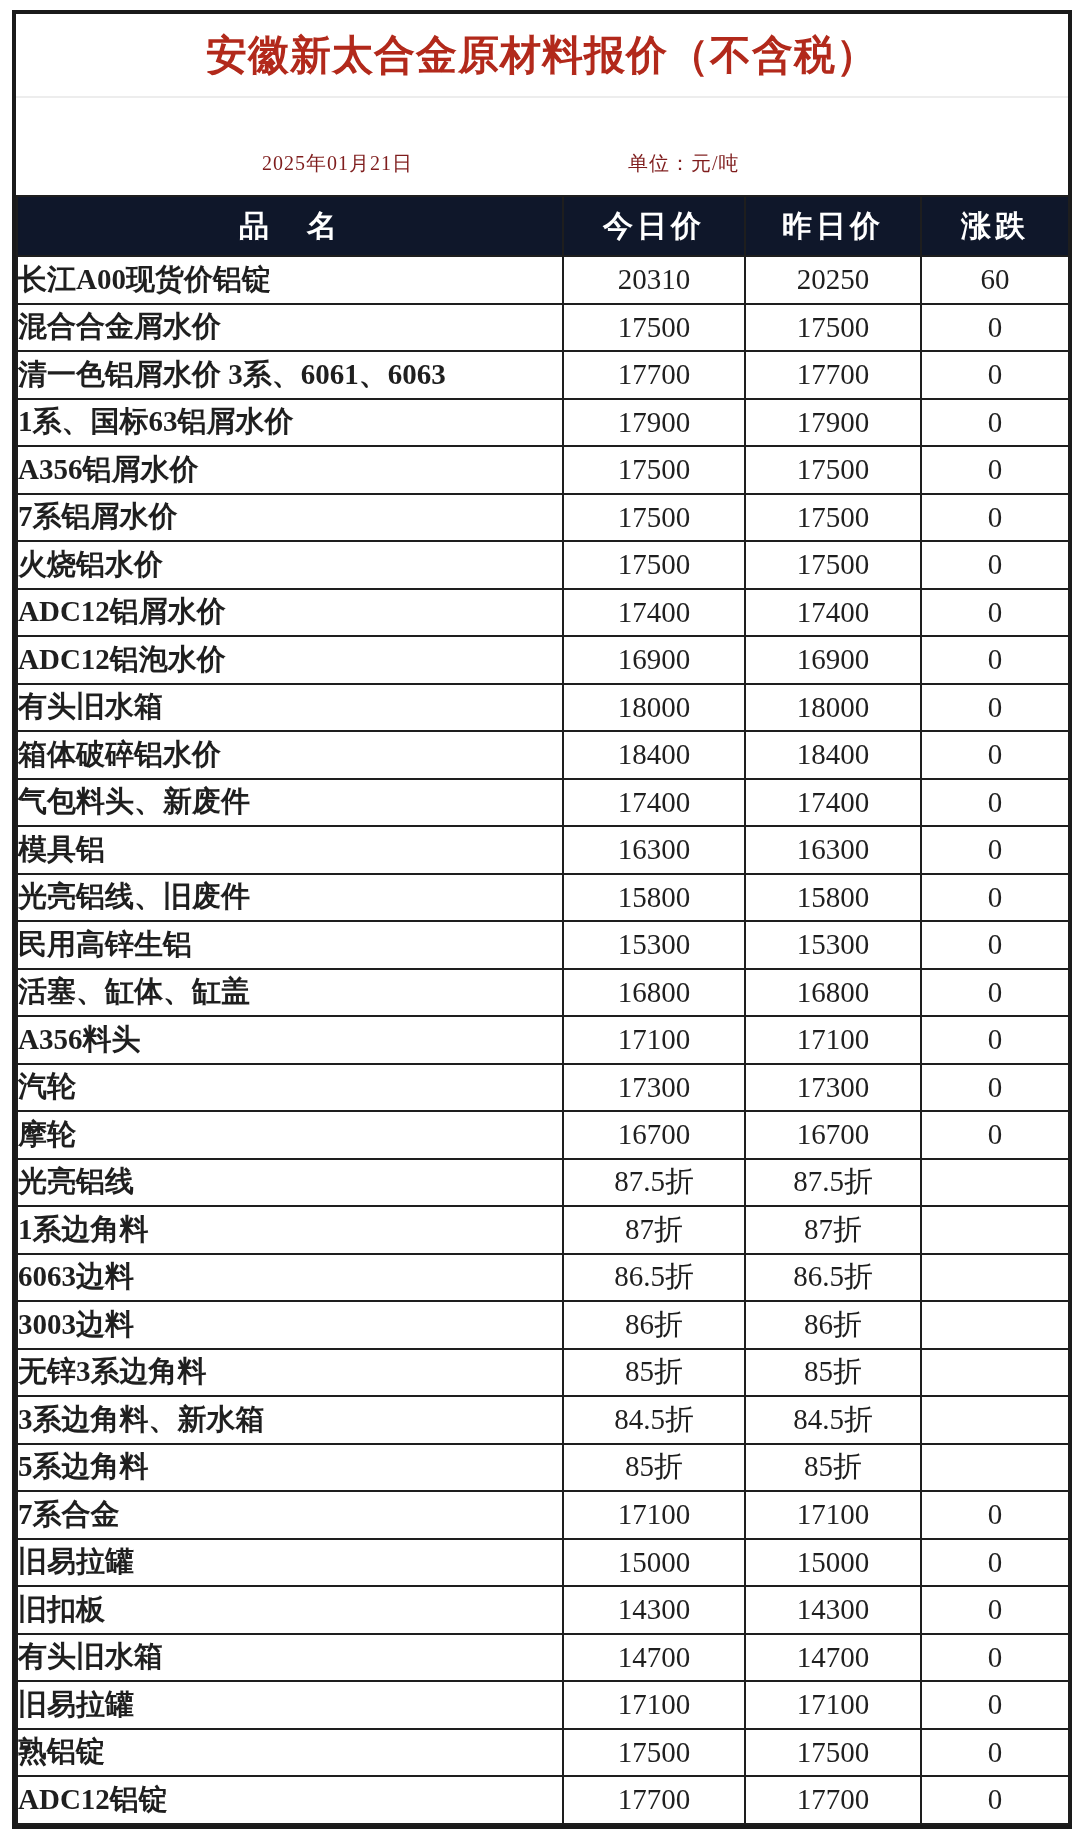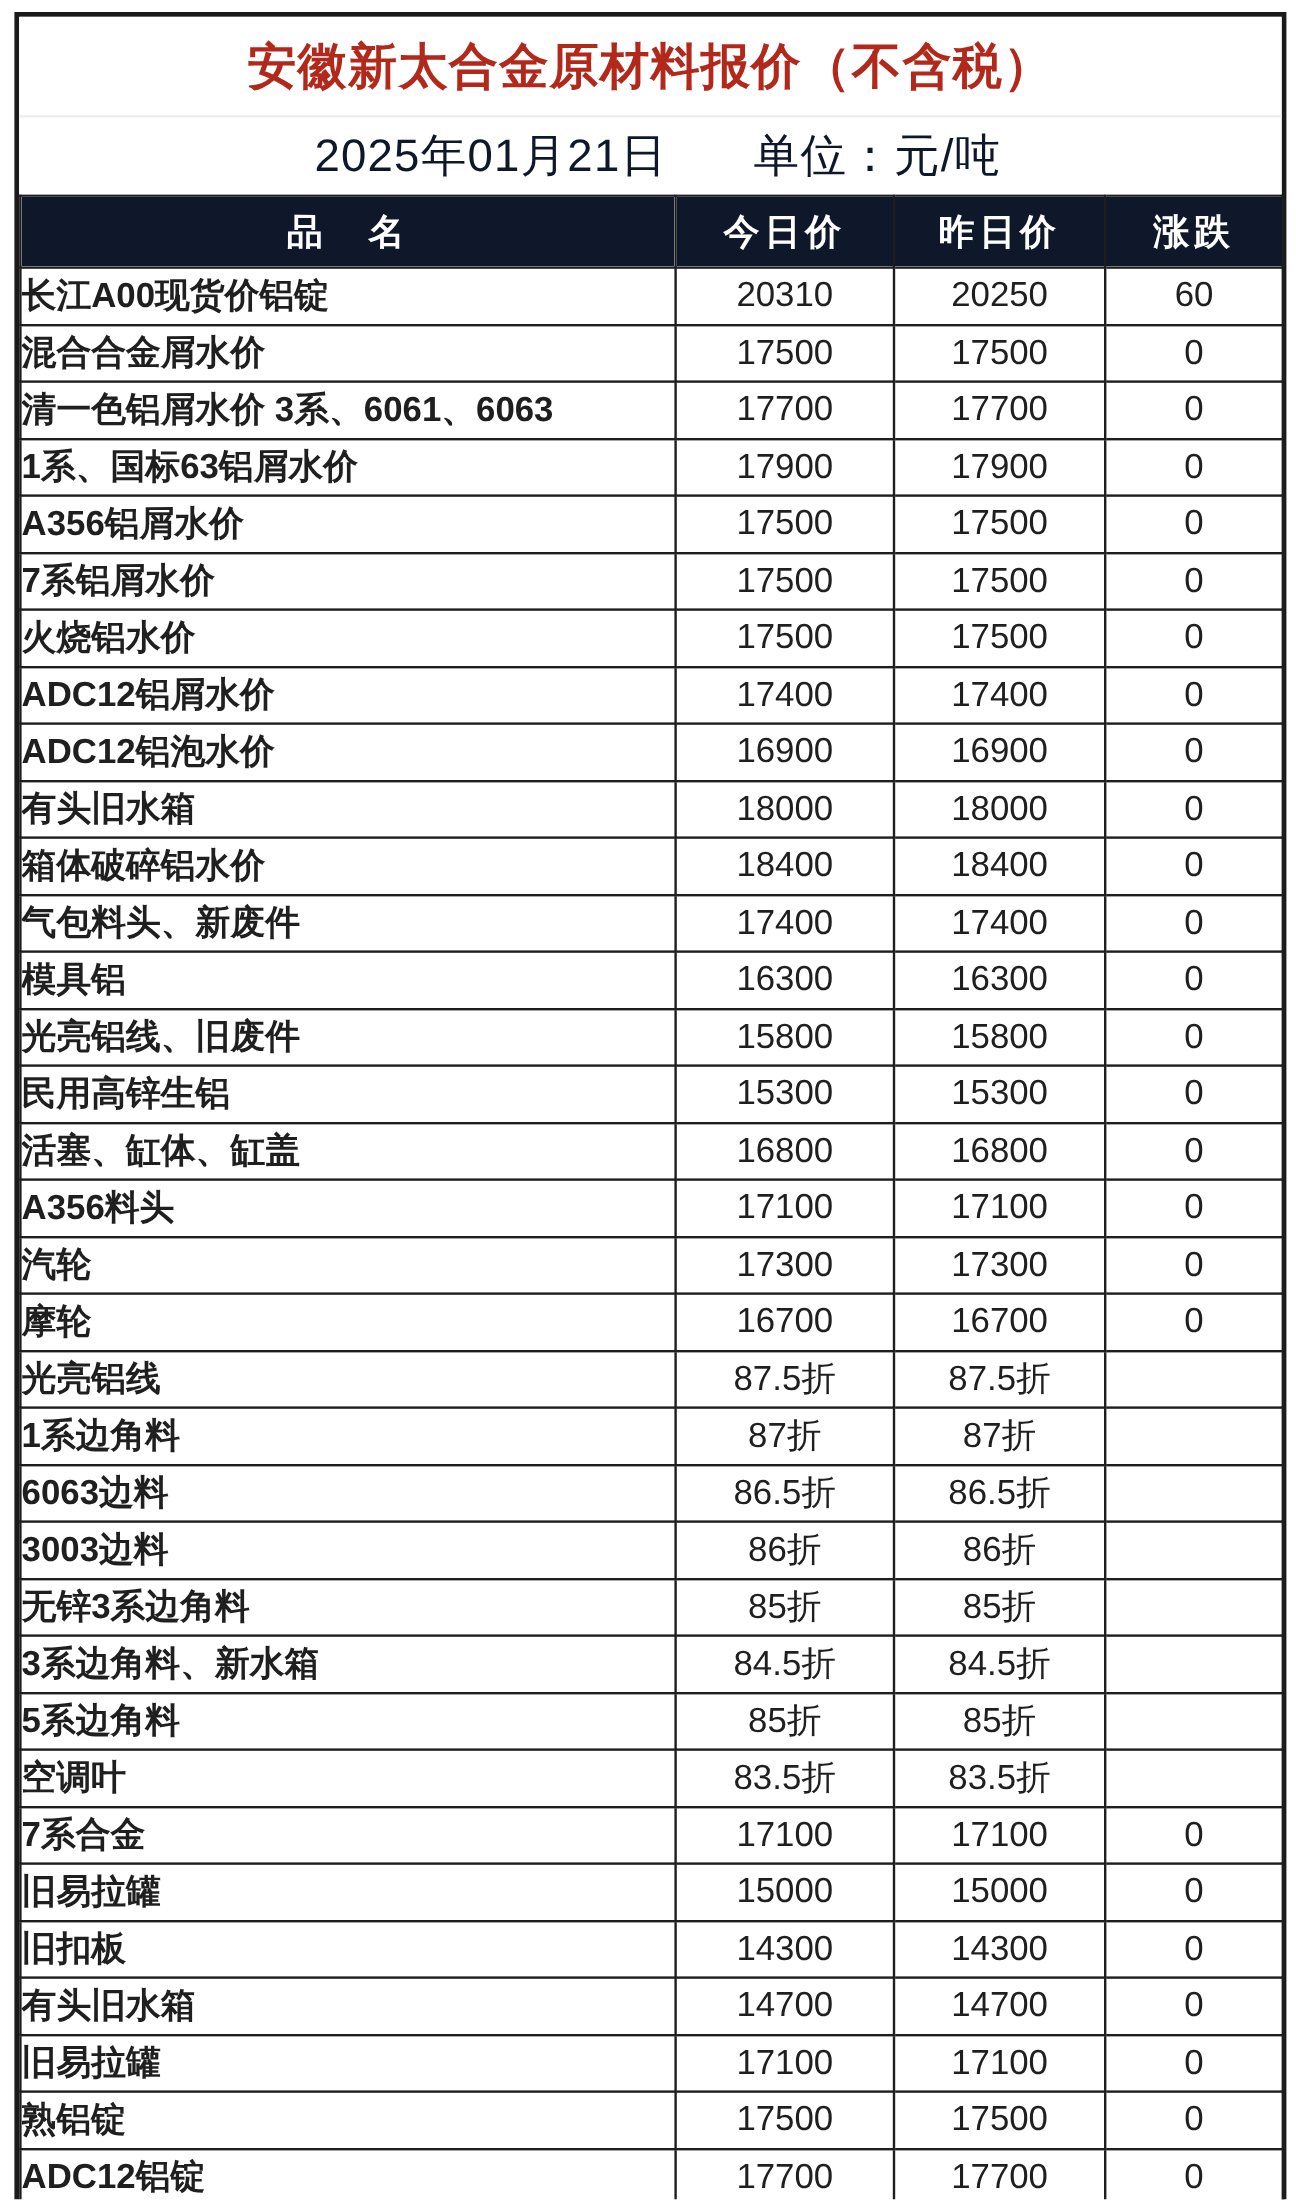--- a/index.html
+++ b/index.html
@@ -1,21 +1,21 @@
 <!DOCTYPE html>
 <html><head>
 <meta charset="utf-8">
 <style>
   html,body{margin:0;padding:0;background:#ffffff;}
   .page{
     position:relative;
     width:1080px;height:1833px;
     background:#ffffff;
     overflow:hidden;
-    font-family:Liberation Sans, sans-serif;
+    font-family:Liberation Serif, serif;
   }
   .frame{
     position:absolute;
     left:12px;top:10px;
     width:1052px;
     border:4px solid #1a1a1a;
     background:#ffffff;
     box-sizing:content-box;
   }
   .title{
@@ -25,22 +25,23 @@
     font-size:41px;
     font-weight:bold;
     letter-spacing:1px;
     border-bottom:2px solid #ededed;
     background:#ffffff;
   }
   .meta{
     position:relative;
     height:64px;
     background:#ffffff;
-    font-size:38px;
-    color:#0f172a;
+    font-size:20px;
+    color:#7f1d1d;
+    margin-top:33px;
   }
   .meta .date{
     position:absolute;left:246px;top:50%;
     transform:translateY(-50%);
     letter-spacing:1px;
   }
   .meta .unit{
     position:absolute;left:612px;top:50%;
     transform:translateY(-50%);
     letter-spacing:1px;
@@ -290,26 +291,20 @@
     <td class="c-change"></td>
   </tr>
 
   <tr>
     <td class="c-name">5系边角料</td>
     <td class="c-today">85折</td>
     <td class="c-yest">85折</td>
     <td class="c-change"></td>
   </tr>
 
-  <tr>
-    <td class="c-name">空调叶</td>
-    <td class="c-today">83.5折</td>
-    <td class="c-yest">83.5折</td>
-    <td class="c-change"></td>
-  </tr>
 
   <tr>
     <td class="c-name">7系合金</td>
     <td class="c-today">17100</td>
     <td class="c-yest">17100</td>
     <td class="c-change">0</td>
   </tr>
 
   <tr>
     <td class="c-name">旧易拉罐</td>

